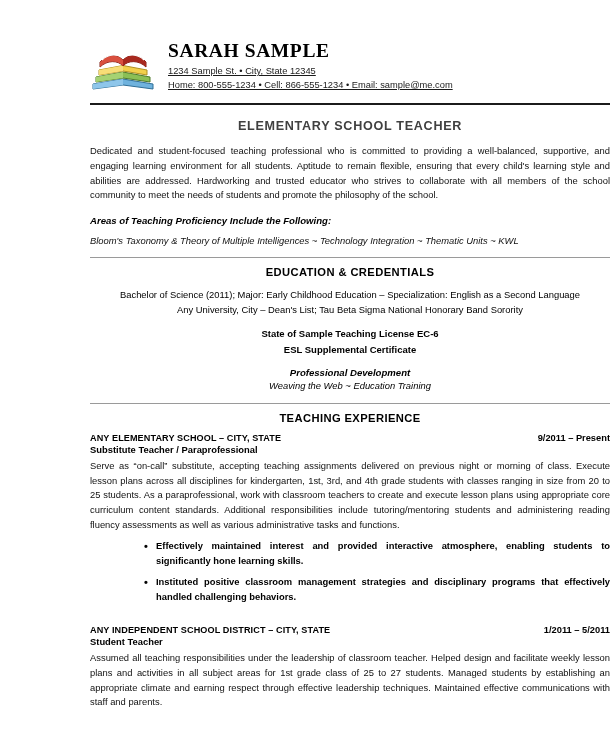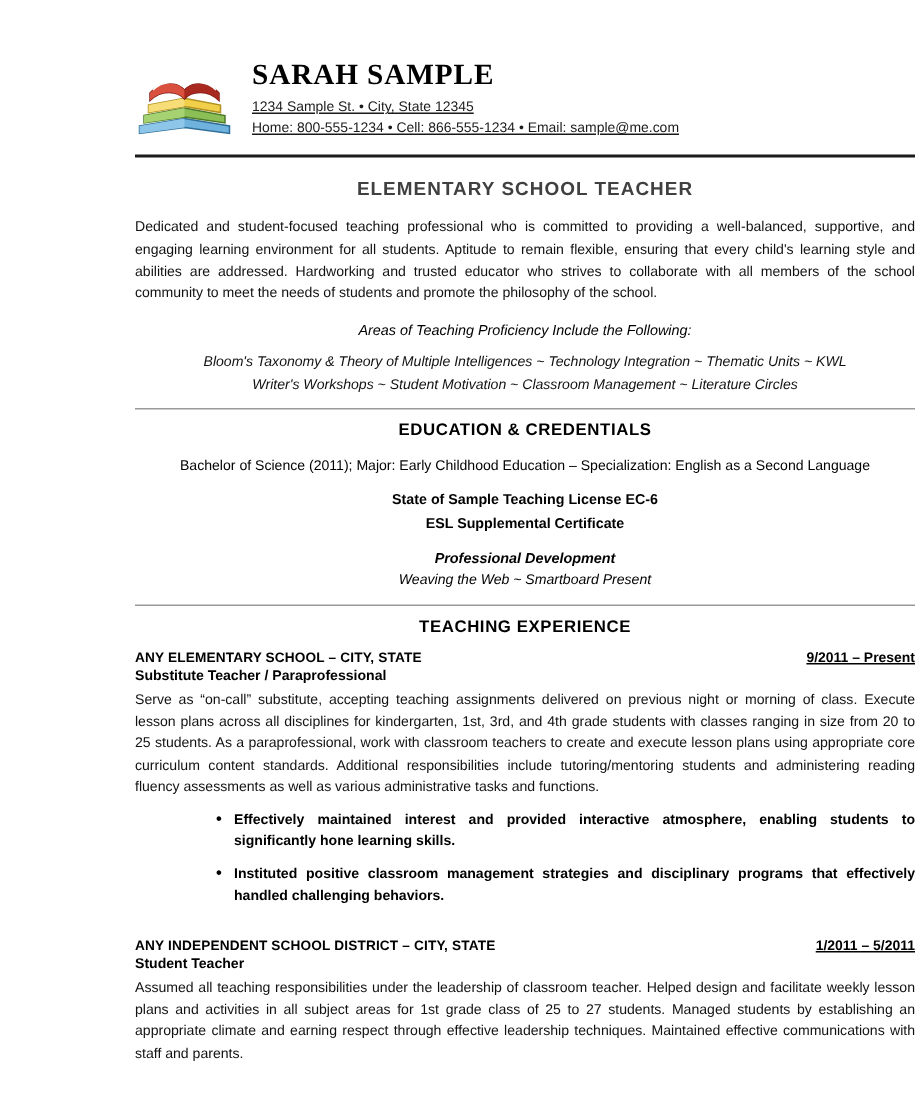--- a/index.html
+++ b/index.html
@@ -85,28 +85,28 @@
   .summary {
     font-size: 9.4px;
     line-height: 1.55;
     text-align: justify;
     color: #111;
     margin-bottom: 12px;
   }
 
   
   .prof-heading {
-    text-align: center;
-    font-weight: normal;
+    text-align: left;
+    font-weight: bold;
     font-style: italic;
     font-size: 9.6px;
     margin: 2px 0 7px 0;
   }
   .prof-line {
-    text-align: center;
+    text-align: left;
     font-style: italic;
     font-size: 9.4px;
     line-height: 1.62;
     color: #111;
   }
 
   
   .section-heading {
     text-align: center;
     font-weight: bold;
@@ -156,21 +156,20 @@
   .job-employer {
     font-weight: bold;
     font-size: 9.1px;
     font-variant: small-caps;
     text-transform: uppercase;
     letter-spacing: 0.1px;
   }
   .job-dates {
     font-weight: bold;
     font-size: 9.3px;
-    text-decoration: underline;
   }
   .job-role {
     font-weight: bold;
     font-size: 9.4px;
     margin-top: 1px;
     margin-bottom: 4px;
   }
   .job-desc {
     font-size: 9.4px;
     line-height: 1.55;
@@ -232,33 +231,33 @@
   </div>
 
   <hr class="rule-thick">
 
   <div class="job-title">ELEMENTARY SCHOOL TEACHER</div>
 
   <div class="summary">Dedicated and student-focused teaching professional who is committed to providing a well-balanced, supportive, and engaging learning environment for all students. Aptitude to remain flexible, ensuring that every child's learning style and abilities are addressed. Hardworking and trusted educator who strives to collaborate with all members of the school community to meet the needs of students and promote the philosophy of the school.</div>
 
   <div class="prof-heading">Areas of Teaching Proficiency Include the Following:</div>
   <div class="prof-line">Bloom's Taxonomy &amp; Theory of Multiple Intelligences  ~  Technology Integration  ~  Thematic Units ~ KWL</div>
-  <div class="prof-line">Writer's Workshops  ~  Student Motivation  ~  Classroom Management  ~  Literature Circles</div>
 
   <hr class="rule-thin">
 
   <div class="section-heading">EDUCATION &amp; CREDENTIALS</div>
   <div class="edu-line">
     <span class="b">Bachelor of Science</span><span> (2011); Major: Early Childhood Education – Specialization: English as a Second Language</span>
   </div>
+  <div class="edu-line">Any University, City – Dean's List; Tau Beta Sigma National Honorary Band Sorority</div>
   <div class="edu-block-spacer"></div>
   <div class="edu-line center-bold">State of Sample Teaching License EC-6</div>
   <div class="edu-line center-bold">ESL Supplemental Certificate</div>
   <div class="pd-heading">Professional Development</div>
-  <div class="pd-line">Weaving the Web ~ Smartboard Present</div>
+  <div class="pd-line">Weaving the Web ~ Education Training</div>
 
   <hr class="rule-thin">
 
   <div class="section-heading">TEACHING EXPERIENCE</div>
 
   <div class="job">
     <div class="job-row">
       <div class="job-employer">Any Elementary School – City, State</div>
       <div class="job-dates">9/2011 – Present</div>
     </div>

